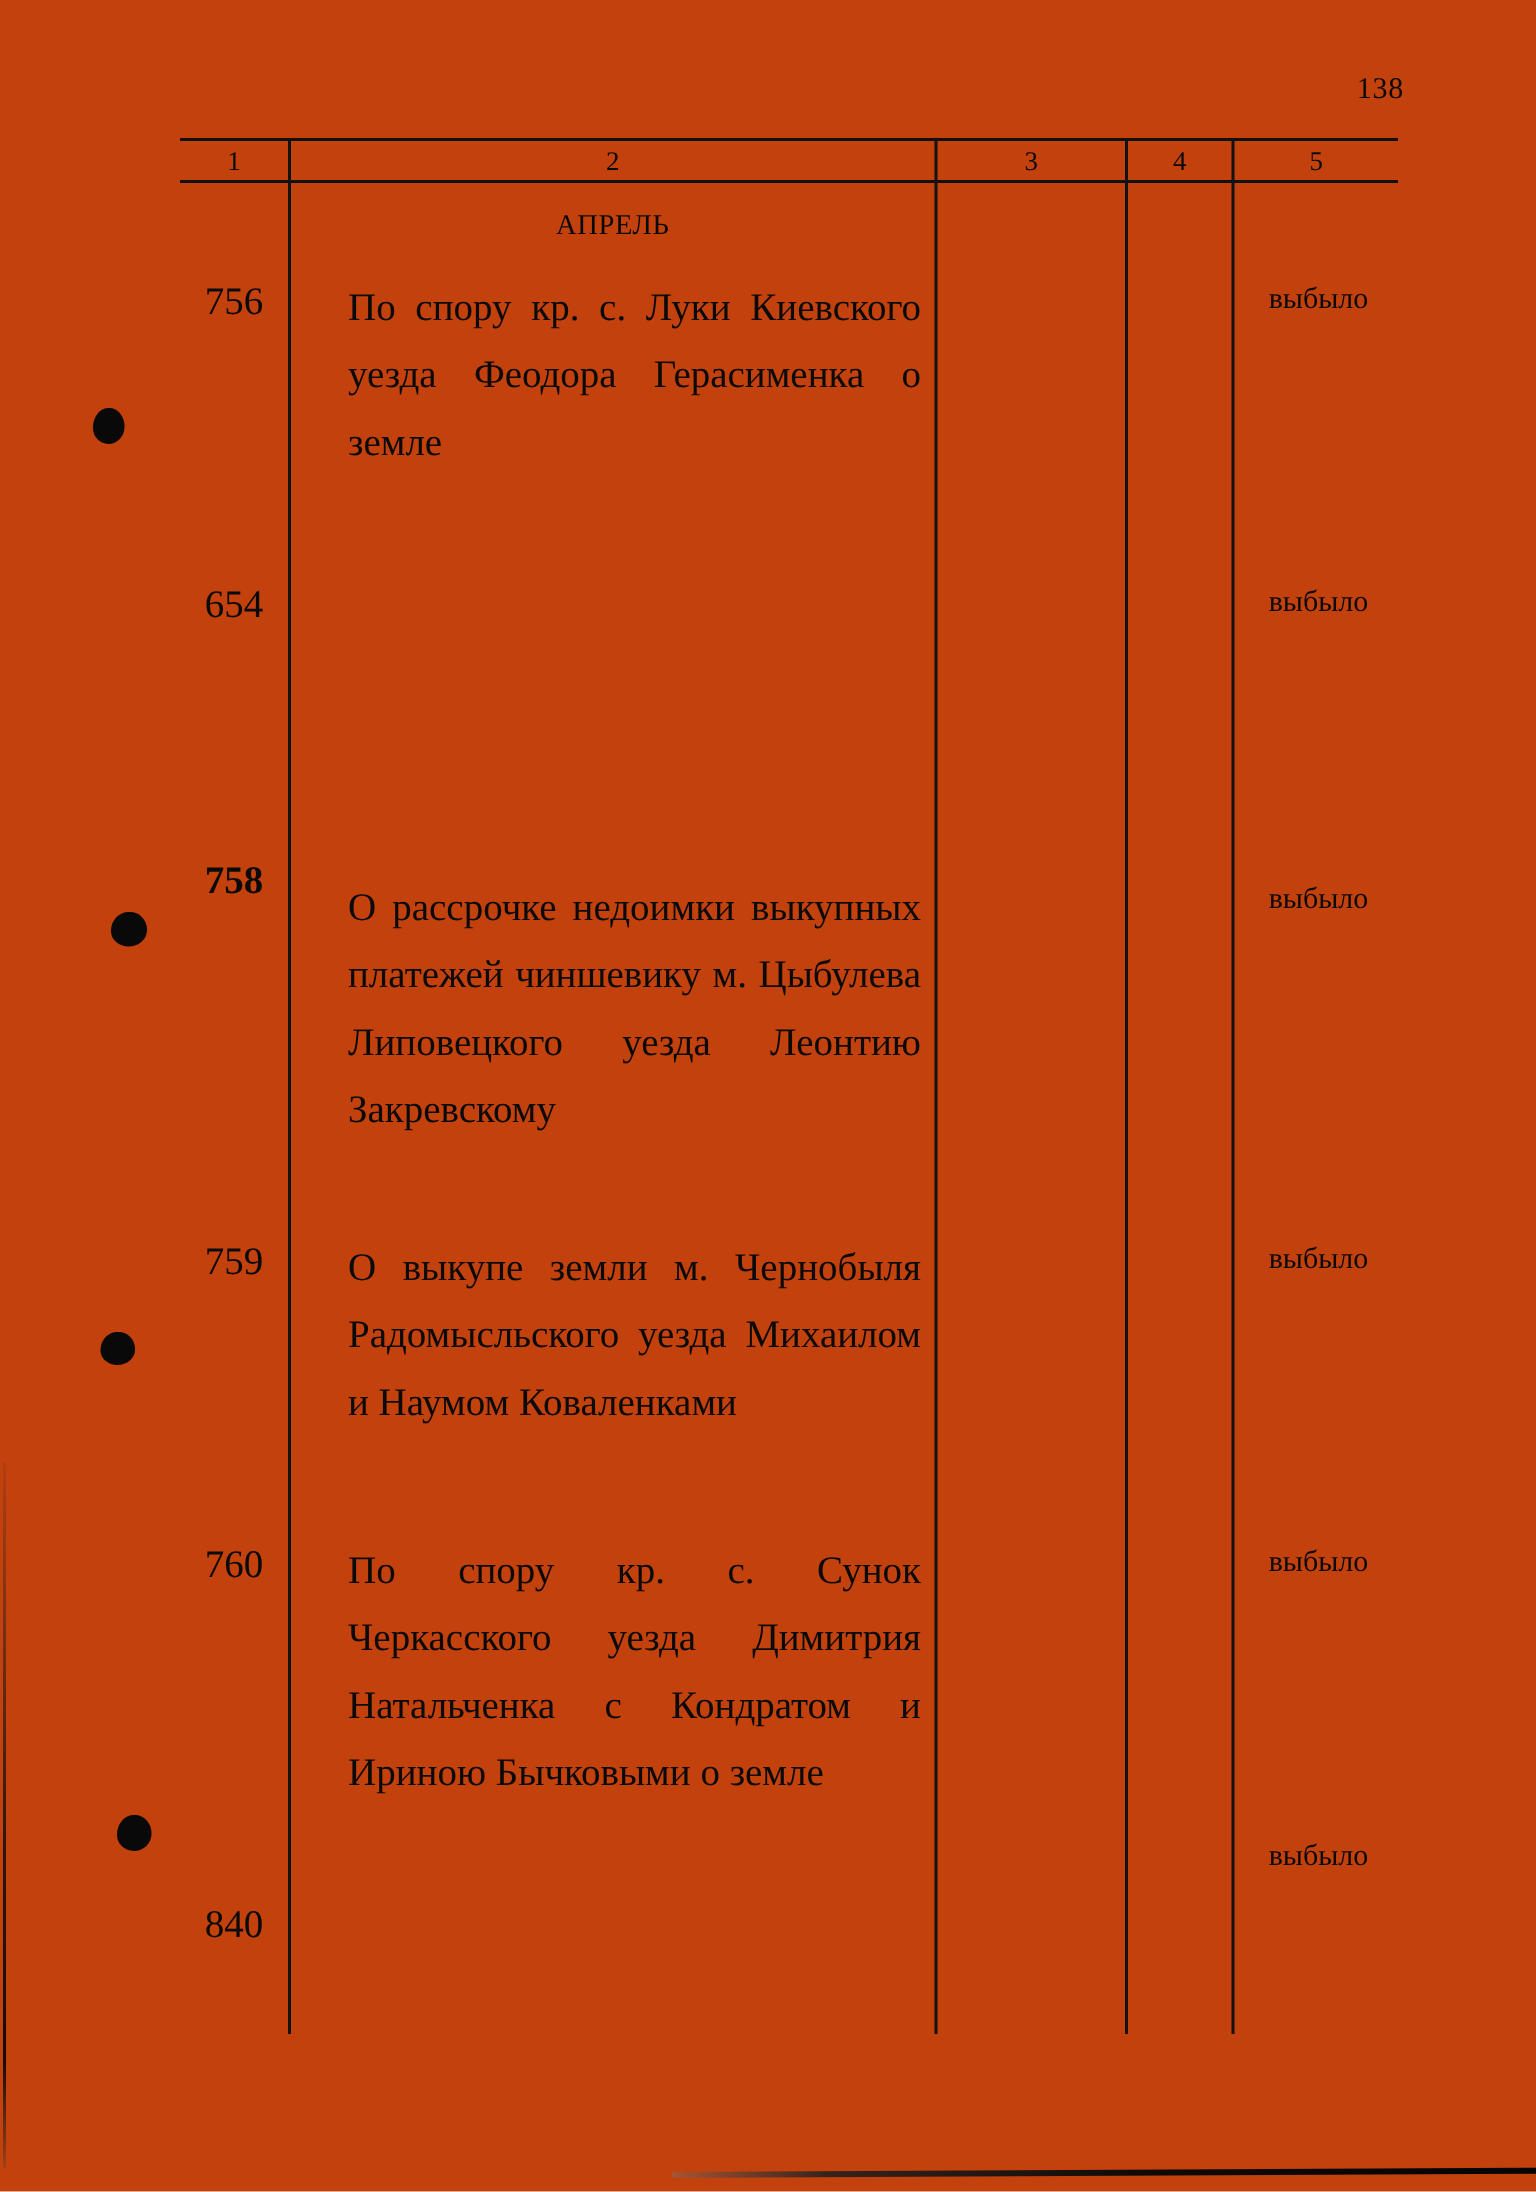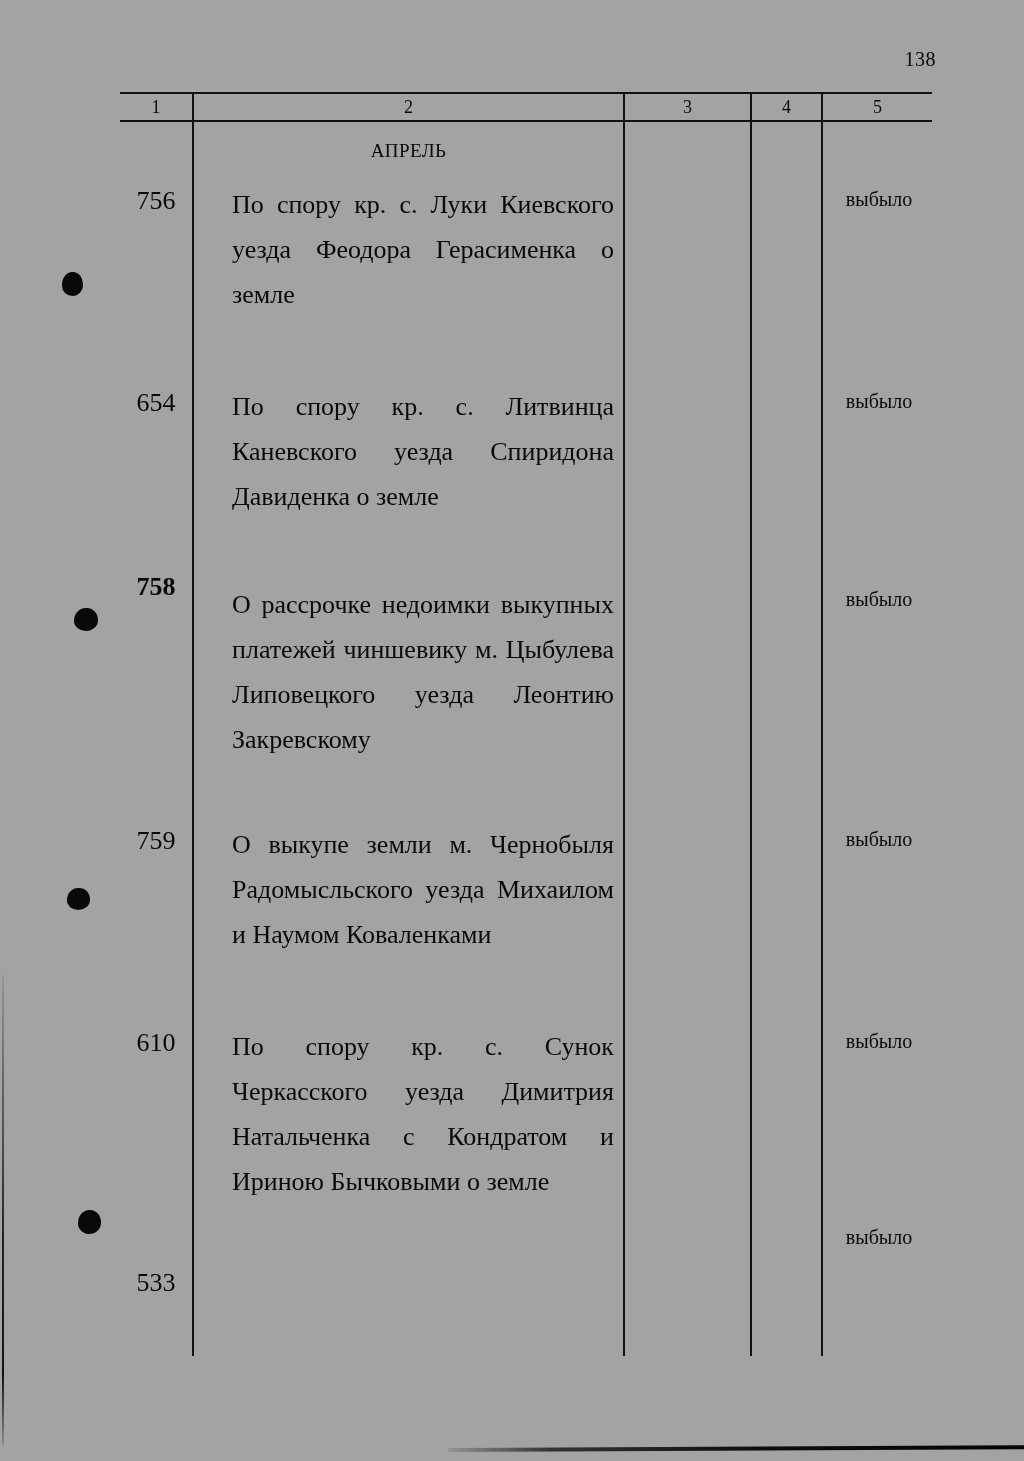--- a/index.html
+++ b/index.html
@@ -9,21 +9,21 @@
     background: #ffffff;
   }
   body {
     font-family: "Liberation Serif", "DejaVu Serif", serif;
     color: #0a0a0a;
   }
   #page {
     position: relative;
     width: 1024px;
     height: 1461px;
-    background: #a3a3a3;
+    background: #c2410c;
     overflow: hidden;
   }
 
   
   .scan-edge-left {
     position: absolute;
     left: 2px;
     top: 975px;
     width: 2px;
     height: 470px;
@@ -162,31 +162,30 @@
   <div class="col-head ch4">4</div>
   <div class="col-head ch5">5</div>
 
   <div class="month-heading">АПРЕЛЬ</div>
 
   <div class="row-no" style="top:186px;">756</div>
   <div class="row-desc" style="top:182px; width:382px;">По спору кр. с. Луки Киевского уезда Феодора Герасименка о земле</div>
   <div class="row-status" style="top:188px;">выбыло</div>
 
   <div class="row-no" style="top:388px;">654</div>
-  <div class="row-desc" style="top:384px; width:382px;">По спору кр. с. Литвинца Каневского уезда Спиридона Давиденка о земле</div>
   <div class="row-status" style="top:390px;">выбыло</div>
 
   <div class="row-no" style="top:572px;font-weight:bold;">758</div>
   <div class="row-desc" style="top:582px; width:382px;">О рассрочке недоимки выкупных платежей чиншевику м. Цыбулева Липовецкого уезда Леонтию Закревскому</div>
   <div class="row-status" style="top:588px;">выбыло</div>
 
   <div class="row-no" style="top:826px;">759</div>
   <div class="row-desc" style="top:822px; width:382px;">О выкупе земли м. Чернобыля Радомысльского уезда Михаилом и Наумом Коваленками</div>
   <div class="row-status" style="top:828px;">выбыло</div>
 
-  <div class="row-no" style="top:1028px;">610</div>
+  <div class="row-no" style="top:1028px;">760</div>
   <div class="row-desc" style="top:1024px; width:382px;">По спору кр. с. Сунок Черкасского уезда Димитрия Натальченка с Кондратом и Ириною Бычковыми о земле</div>
   <div class="row-status" style="top:1030px;">выбыло</div>
 
-  <div class="row-no" style="top:1268px;">533</div>
+  <div class="row-no" style="top:1268px;">840</div>
   <div class="row-status" style="top:1226px;">выбыло</div>
 
 </div>
 
 </body></html>

